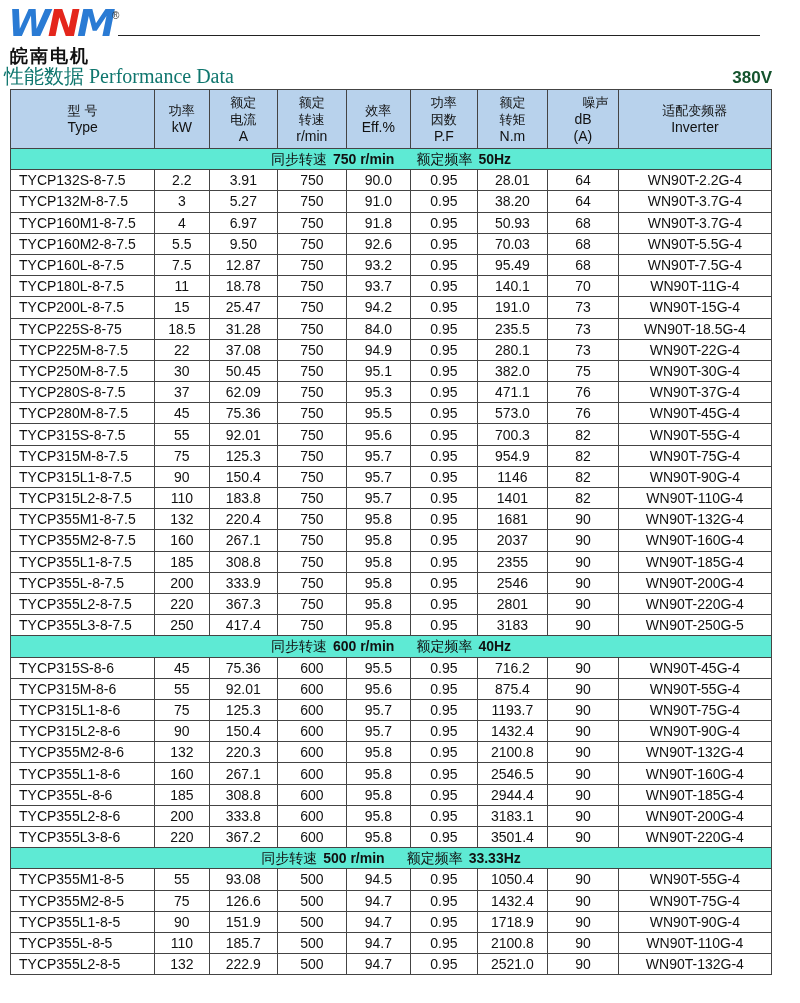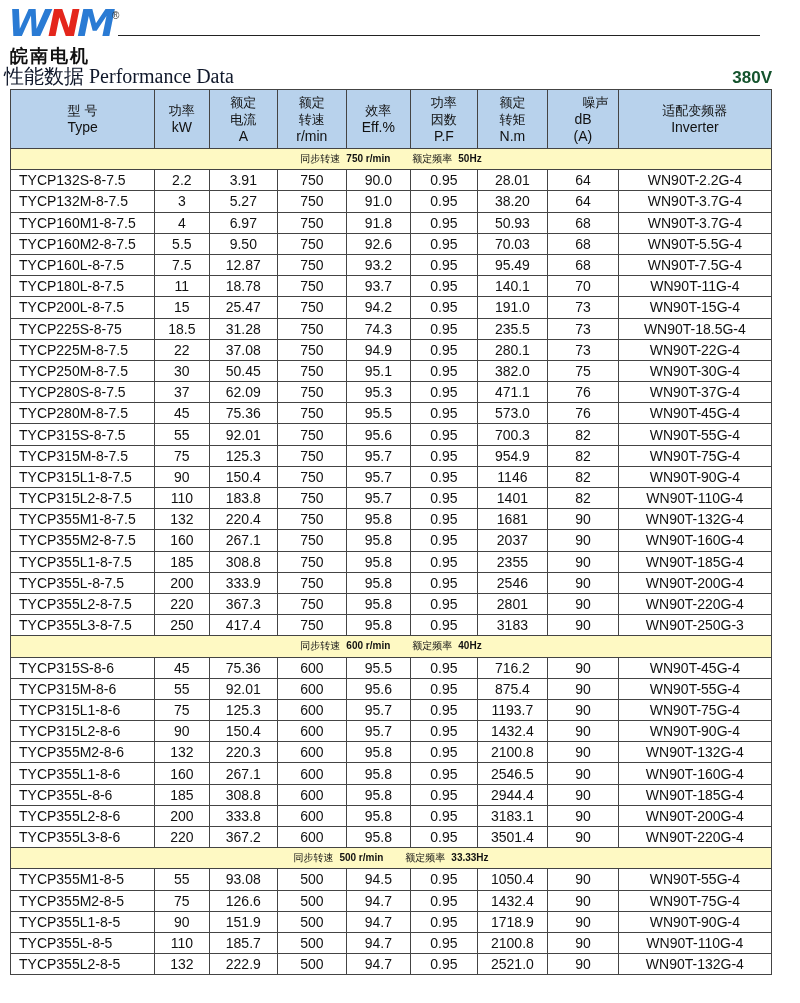--- a/index.html
+++ b/index.html
@@ -4,29 +4,29 @@
 <style>
   html, body { margin:0; padding:0; background:#ffffff; }
   body { width:800px; height:1003px; position:relative; overflow:hidden; font-family:"Liberation Sans", sans-serif; color:#111; }
   .logo { position:absolute; left:8px; top:4px; width:110px; height:58px; }
   .logo-letters { position:absolute; left:0; top:0; font-family:"DejaVu Sans", sans-serif; font-weight:bold; font-style:italic; font-size:37px; letter-spacing:-3px; line-height:40px; transform:scaleX(1.05); transform-origin:left; }
   .logo-letters .w, .logo-letters .m { color:#2a7bd4; }
   .logo-letters .n { color:#e4261c; }
   .logo-reg { position:absolute; left:104px; top:6px; font-size:10px; color:#333; }
   .logo-cn { position:absolute; left:2px; top:40px; font-size:18px; font-weight:bold; letter-spacing:2px; color:#111; font-family:"DejaVu Sans", sans-serif; }
   .header-rule { position:absolute; left:118px; top:35px; width:642px; height:1px; background:#222; }
-  .page-title { position:absolute; left:4px; top:65px; font-family:"Liberation Serif", serif; font-size:20px; color:#0f172a; line-height:22px; }
+  .page-title { position:absolute; left:4px; top:65px; font-family:"Liberation Serif", serif; font-size:20px; color:#0f766e; line-height:22px; }
   .voltage { position:absolute; right:28px; top:68px; font-weight:bold; font-size:17px; color:#14532d; }
   table.perf { position:absolute; left:10px; top:89px; width:762px; border-collapse:collapse; table-layout:fixed; font-size:14px; }
   table.perf th, table.perf td { border:1px solid #444; text-align:center; padding:0; }
   table.perf thead th { background:#b8d2ec; font-weight:normal; height:58px; line-height:17px; font-size:14px; }
   table.perf thead th .cn { font-family:"DejaVu Serif", serif; font-size:13px; }
   table.perf tbody td { height:20.2px; line-height:20px; }
   table.perf td.type { text-align:left; padding-left:8px; }
-  tr.section td { background:#fef9c3; font-weight:bold; font-size:10px; height:20px; }
+  tr.section td { background:#5eead4; font-weight:bold; font-size:14px; height:20px; }
   tr.section .gap { display:inline-block; width:22px; }
 </style>
 </head>
 <body>
 
 <div class="logo">
   <div class="logo-letters"><span class="w">W</span><span class="n">N</span><span class="m">M</span></div>
   <span class="logo-reg">®</span>
   <div class="logo-cn">皖南电机</div>
 </div>
@@ -144,21 +144,21 @@
         <td>0.95</td>
         <td>191.0</td>
         <td>73</td>
         <td>WN90T-15G-4</td>
       </tr>
       <tr>
         <td class="type">TYCP225S-8-75</td>
         <td>18.5</td>
         <td>31.28</td>
         <td>750</td>
-        <td>74.3</td>
+        <td>84.0</td>
         <td>0.95</td>
         <td>235.5</td>
         <td>73</td>
         <td>WN90T-18.5G-4</td>
       </tr>
       <tr>
         <td class="type">TYCP225M-8-7.5</td>
         <td>22</td>
         <td>37.08</td>
         <td>750</td>
@@ -302,21 +302,21 @@
       </tr>
       <tr>
         <td class="type">TYCP355L3-8-7.5</td>
         <td>250</td>
         <td>417.4</td>
         <td>750</td>
         <td>95.8</td>
         <td>0.95</td>
         <td>3183</td>
         <td>90</td>
-        <td>WN90T-250G-3</td>
+        <td>WN90T-250G-5</td>
       </tr>
       <tr class="section">
         <td colspan="9"><span style="font-weight: normal; font-family: &quot;DejaVu Serif&quot;, serif; margin-right: 6px;">同步转速</span><span>600 r/min</span><span class="gap"></span><span style="font-weight: normal; font-family: &quot;DejaVu Serif&quot;, serif; margin-right: 6px;">额定频率</span><span>40Hz</span></td>
       </tr>
       <tr>
         <td class="type">TYCP315S-8-6</td>
         <td>45</td>
         <td>75.36</td>
         <td>600</td>
         <td>95.5</td>

